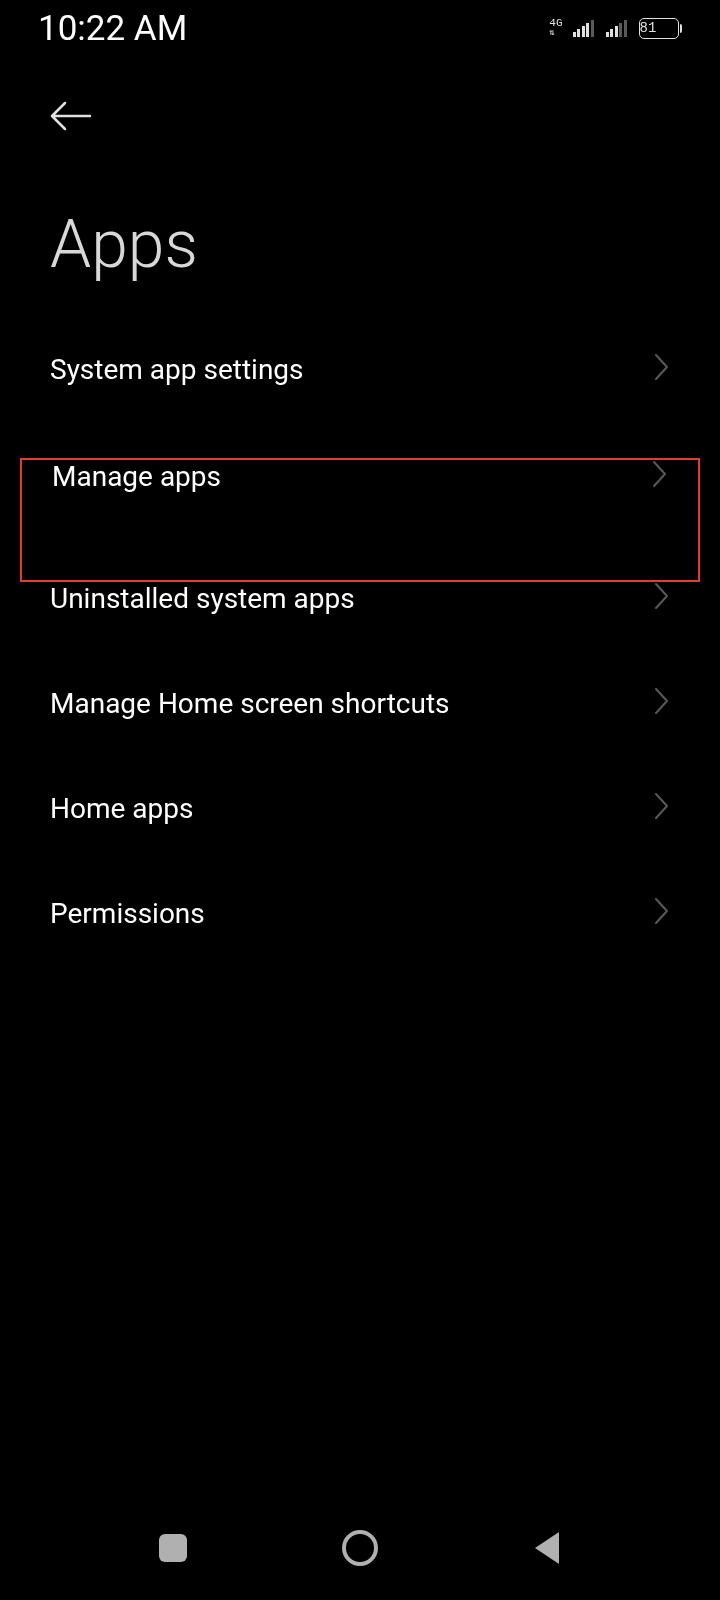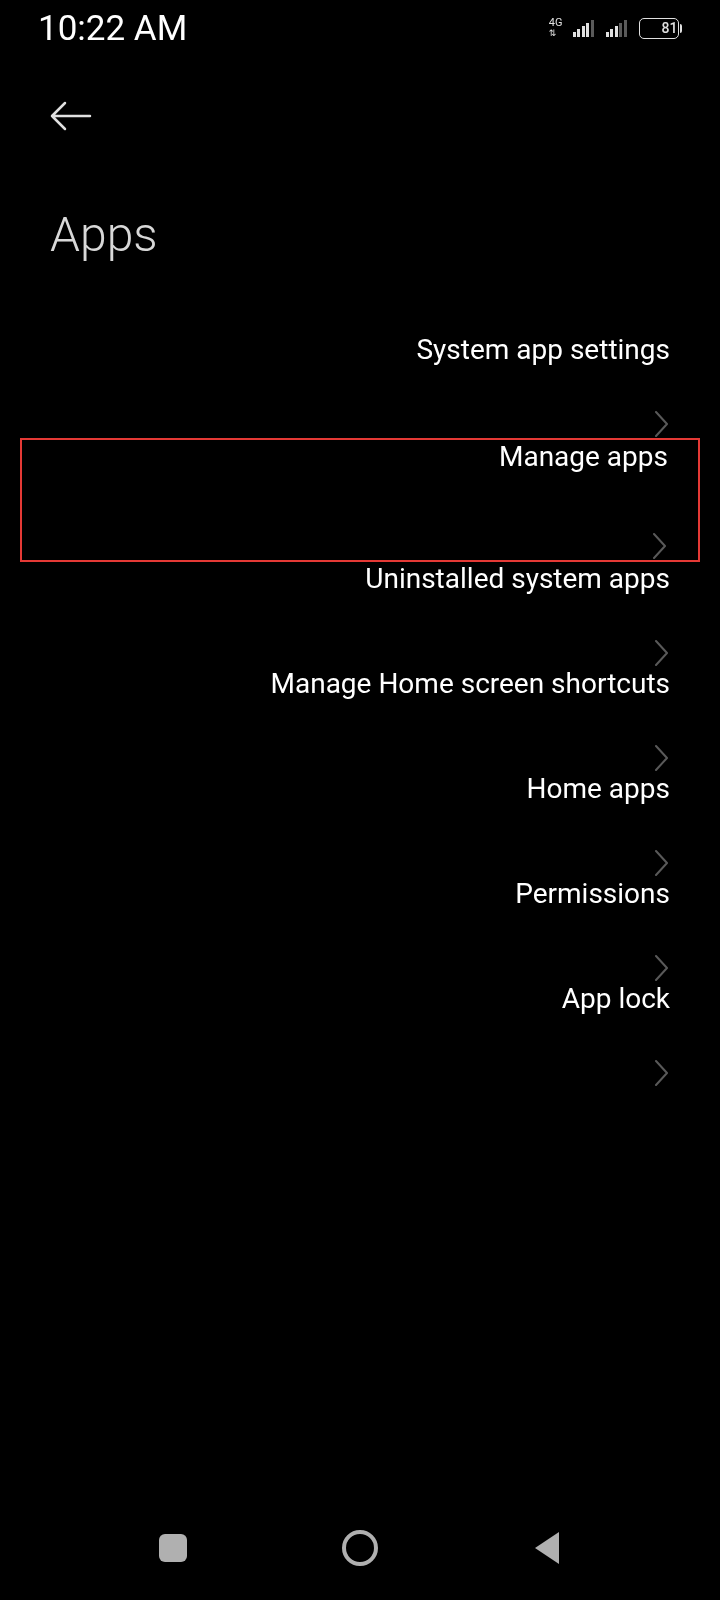--- a/index.html
+++ b/index.html
@@ -26,20 +26,21 @@
     }
     .status-time {
       color: #ffffff;
       font-size: 35px;
       font-weight: 400;
     }
     .status-right {
       display: flex;
       align-items: center;
       gap: 12px;
+      font-family: Liberation Mono, monospace;
     }
     .signal-4g {
       font-size: 12px;
       color: #e0e0e0;
       margin-right: -2px;
       line-height: 10px;
     }
     .signal-4g-text {
       display: block;
       font-size: 11px;
@@ -69,21 +70,21 @@
       align-items: center;
     }
     .battery-body {
       width: 40px;
       height: 21px;
       border: 1.5px solid #e0e0e0;
       border-radius: 5px;
       position: relative;
       display: flex;
       align-items: center;
-      justify-content: flex-end;
+      justify-content: flex-start;
     }
     .battery-tip {
       width: 2.5px;
       height: 9px;
       background: #e0e0e0;
       border-radius: 0 2px 2px 0;
       margin-left: 1px;
     }
     .battery-text {
       font-size: 14px;
@@ -93,36 +94,35 @@
     .header {
       padding: 40px 50px 0 50px;
     }
     .back-arrow {
       display: flex;
       align-items: center;
       height: 40px;
     }
     .page-title {
       margin-top: 70px;
-      font-size: 48px;
+      font-size: 66px;
       font-weight: 300;
       color: #d8d8d8;
       letter-spacing: 0;
     }
     .items-container {
       margin-top: 70px;
     }
     .list-item {
       height: 105px;
       display: flex;
-      align-items: flex-end;
+      align-items: flex-start;
       justify-content: space-between;
       padding: 0 50px 0 50px;
       position: relative;
-      flex-direction: column;
     }
     .list-item.highlighted {
       border: 2px solid #e53935;
       height: 124px;
       margin-left: 20px;
       margin-right: 20px;
       padding: 0 30px 0 30px;
     }
     .list-label {
       font-size: 28px;
@@ -242,26 +242,20 @@
     <svg class="chevron" width="16" height="28" viewBox="0 0 16 28" fill="none">
       <path d="M2 2 L13 14 L2 26" stroke="#ffffff" stroke-width="2" stroke-linecap="round" stroke-linejoin="round"></path>
     </svg>
   </div>
   <div class="list-item">
     <span class="list-label">Permissions</span>
     <svg class="chevron" width="16" height="28" viewBox="0 0 16 28" fill="none">
       <path d="M2 2 L13 14 L2 26" stroke="#ffffff" stroke-width="2" stroke-linecap="round" stroke-linejoin="round"></path>
     </svg>
   </div>
-  <div class="list-item">
-    <span class="list-label">App lock</span>
-    <svg class="chevron" width="16" height="28" viewBox="0 0 16 28" fill="none">
-      <path d="M2 2 L13 14 L2 26" stroke="#ffffff" stroke-width="2" stroke-linecap="round" stroke-linejoin="round"></path>
-    </svg>
-  </div>
 </div>
 
 <div class="nav-bar">
   <div class="nav-btn">
     <div class="nav-square"></div>
   </div>
   <div class="nav-btn">
     <div class="nav-circle"></div>
   </div>
   <div class="nav-btn">

